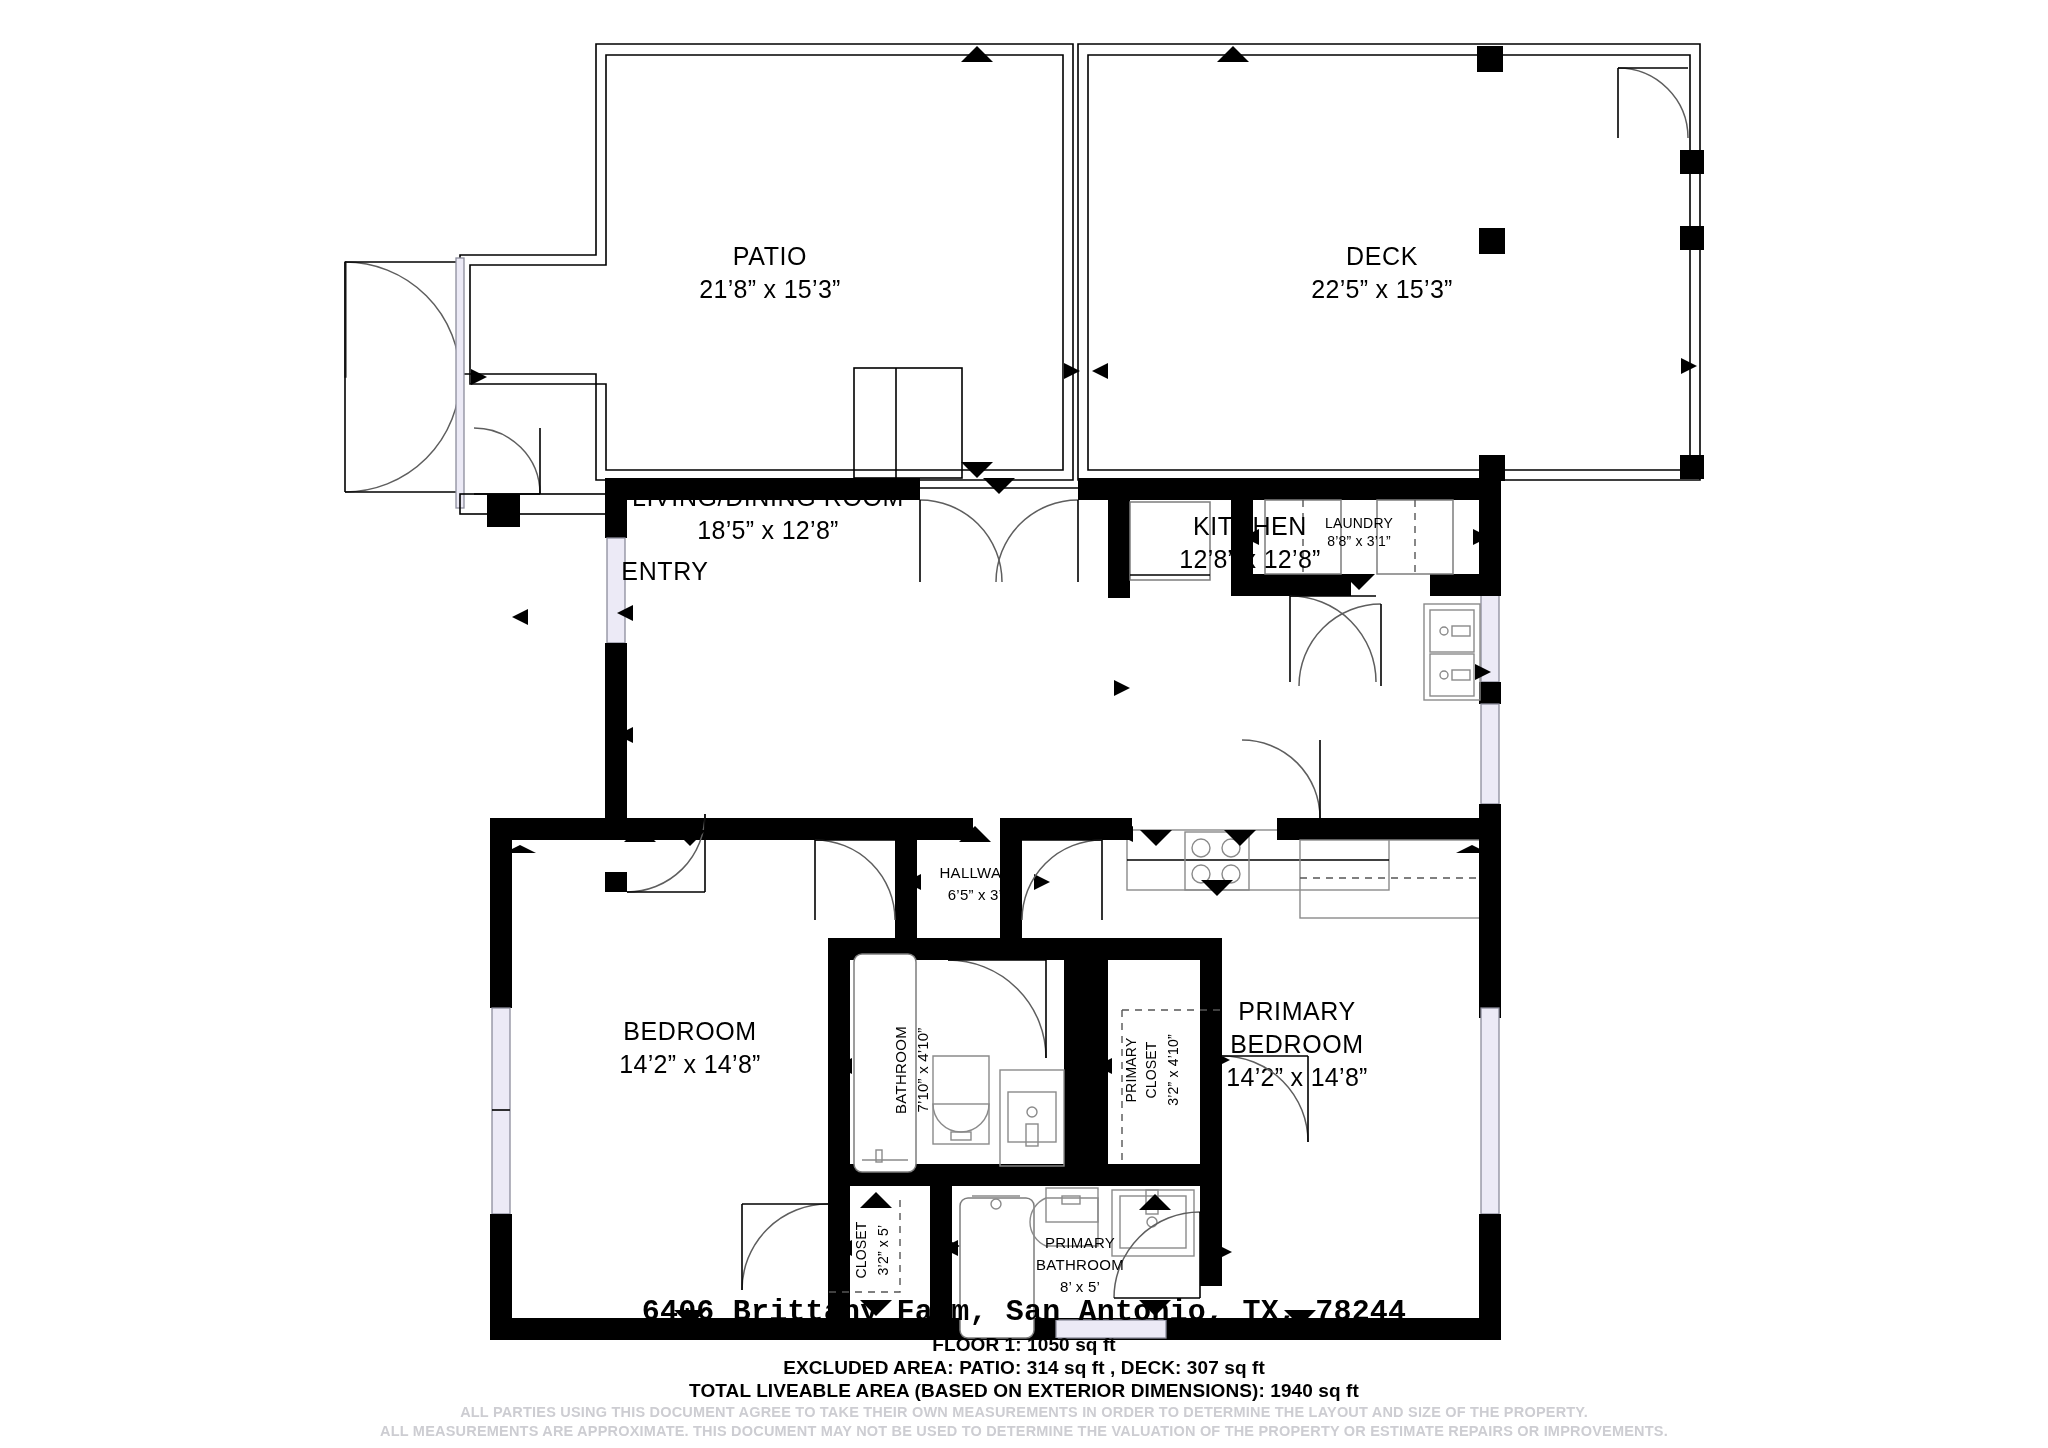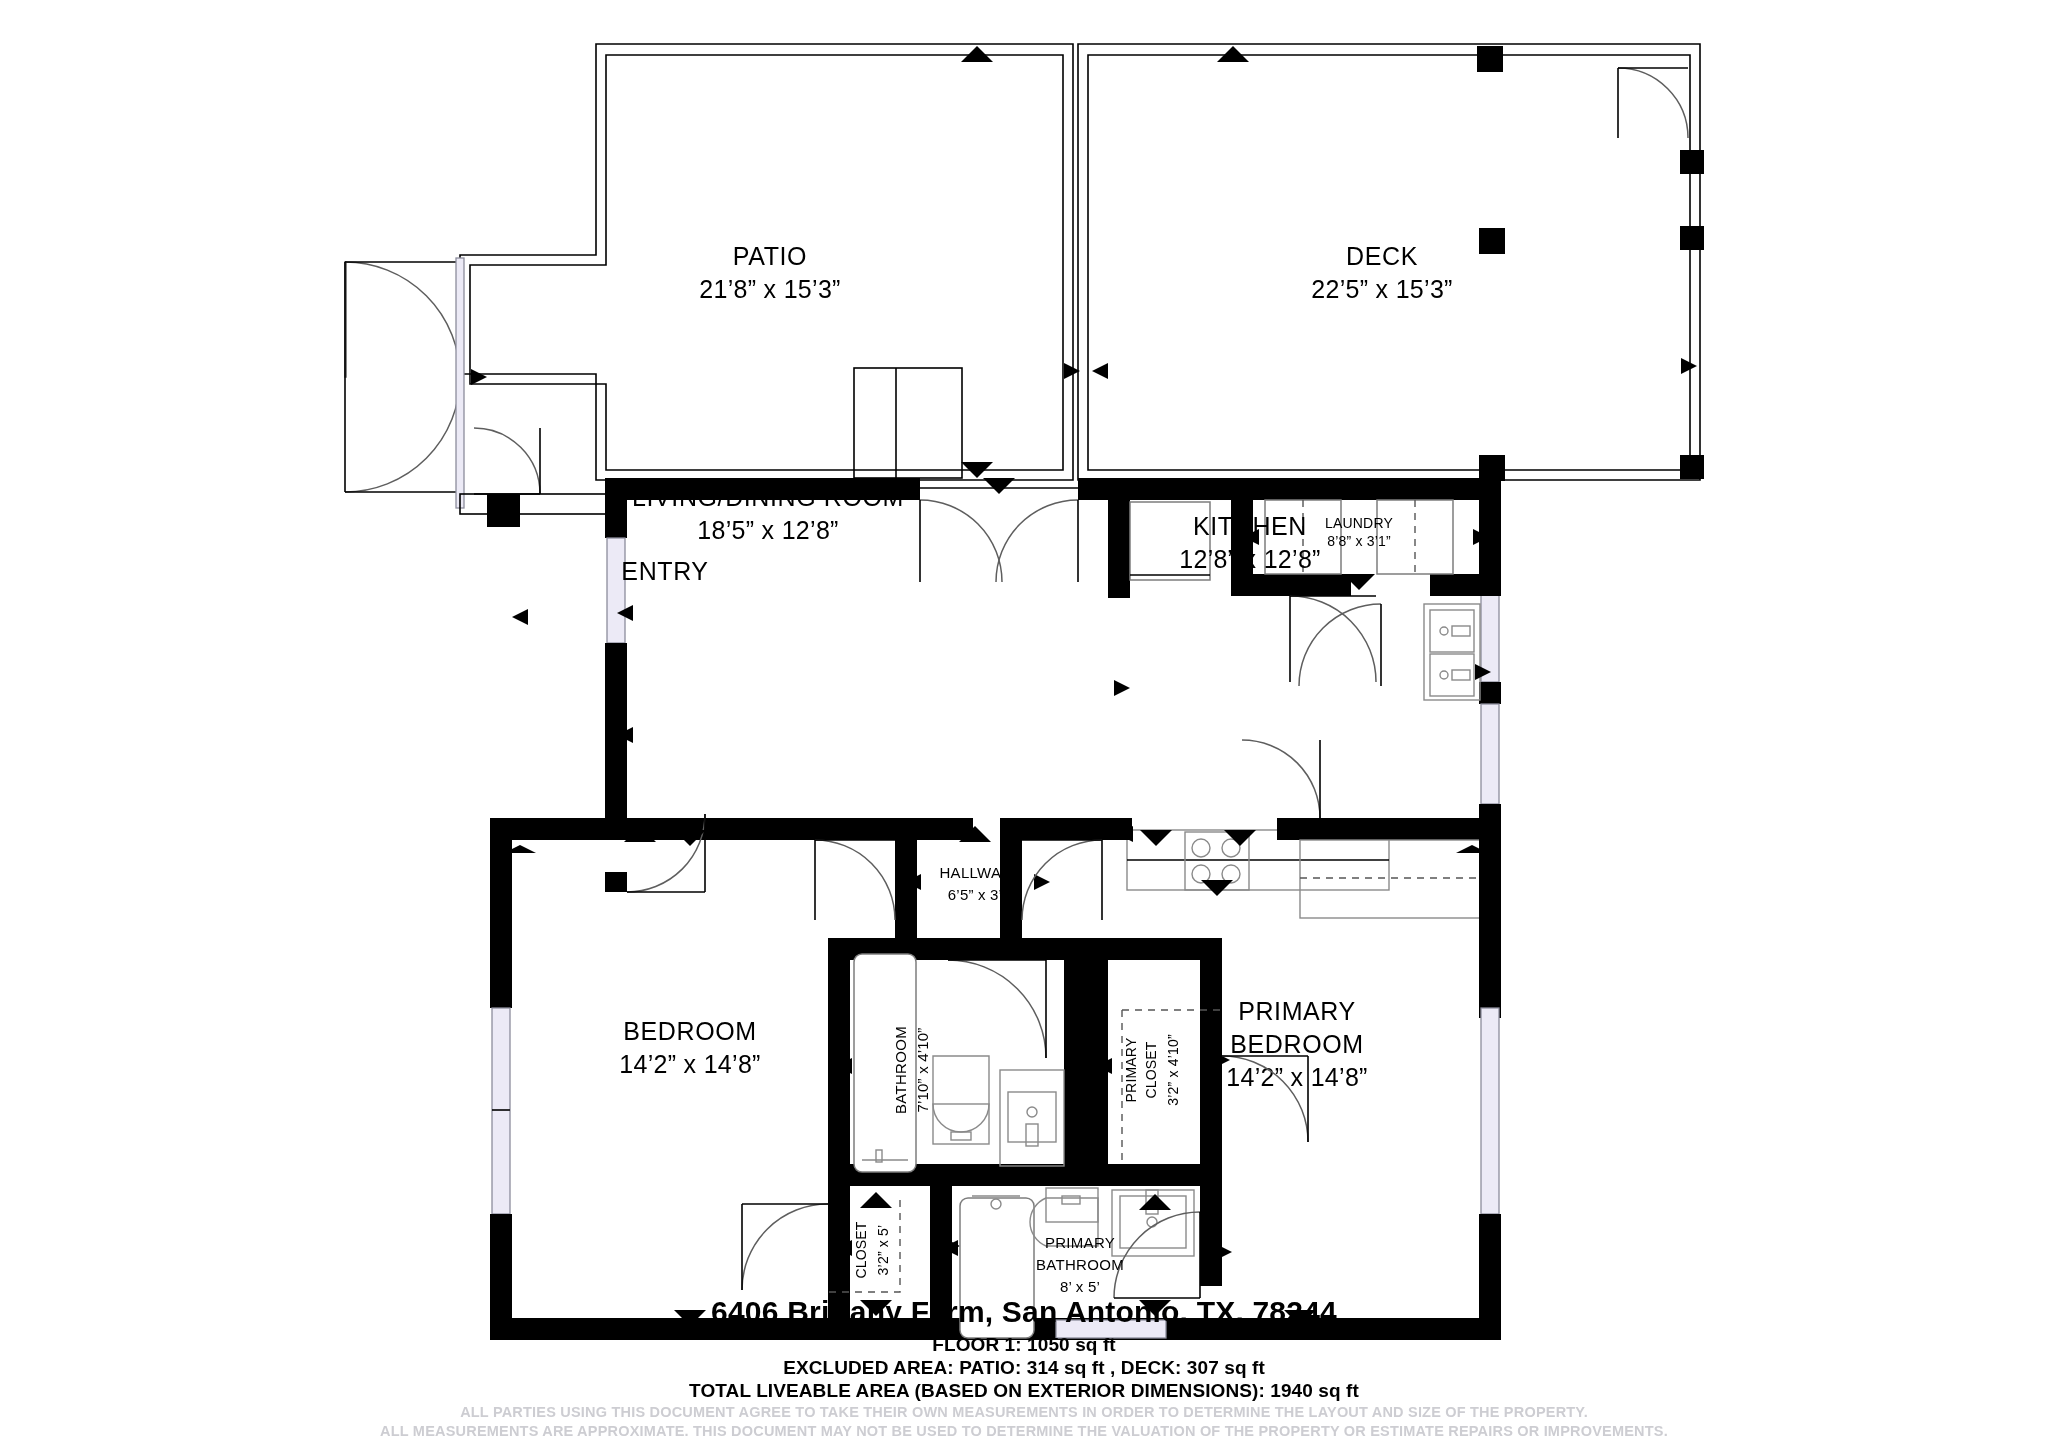--- a/index.html
+++ b/index.html
@@ -35,21 +35,21 @@
   .doorsw{fill:none;stroke:#5e5e5e;stroke-width:1.5;}
   .doorpanel{fill:#ffffff;stroke:#5e5e5e;stroke-width:1.5;}
   .arrow{fill:#000;}
 
   #footer{
     position:absolute;left:0;right:0;bottom:6px;
     text-align:center;
   }
   .addr{
     font-size:30px;font-weight:700;letter-spacing:0.2px;
-    font-family:Liberation Sans, sans-serif;
+    font-family:Liberation Mono, monospace;
     margin-bottom:5px;
   }
   .f-line{
     font-size:19px;font-weight:700;letter-spacing:0.1px;
     margin:1px 2px;
   }
   .disc{
     color:#cdcdd2;font-size:14.5px;font-weight:700;letter-spacing:0.2px;
     margin:0;line-height:1.35;
   }

